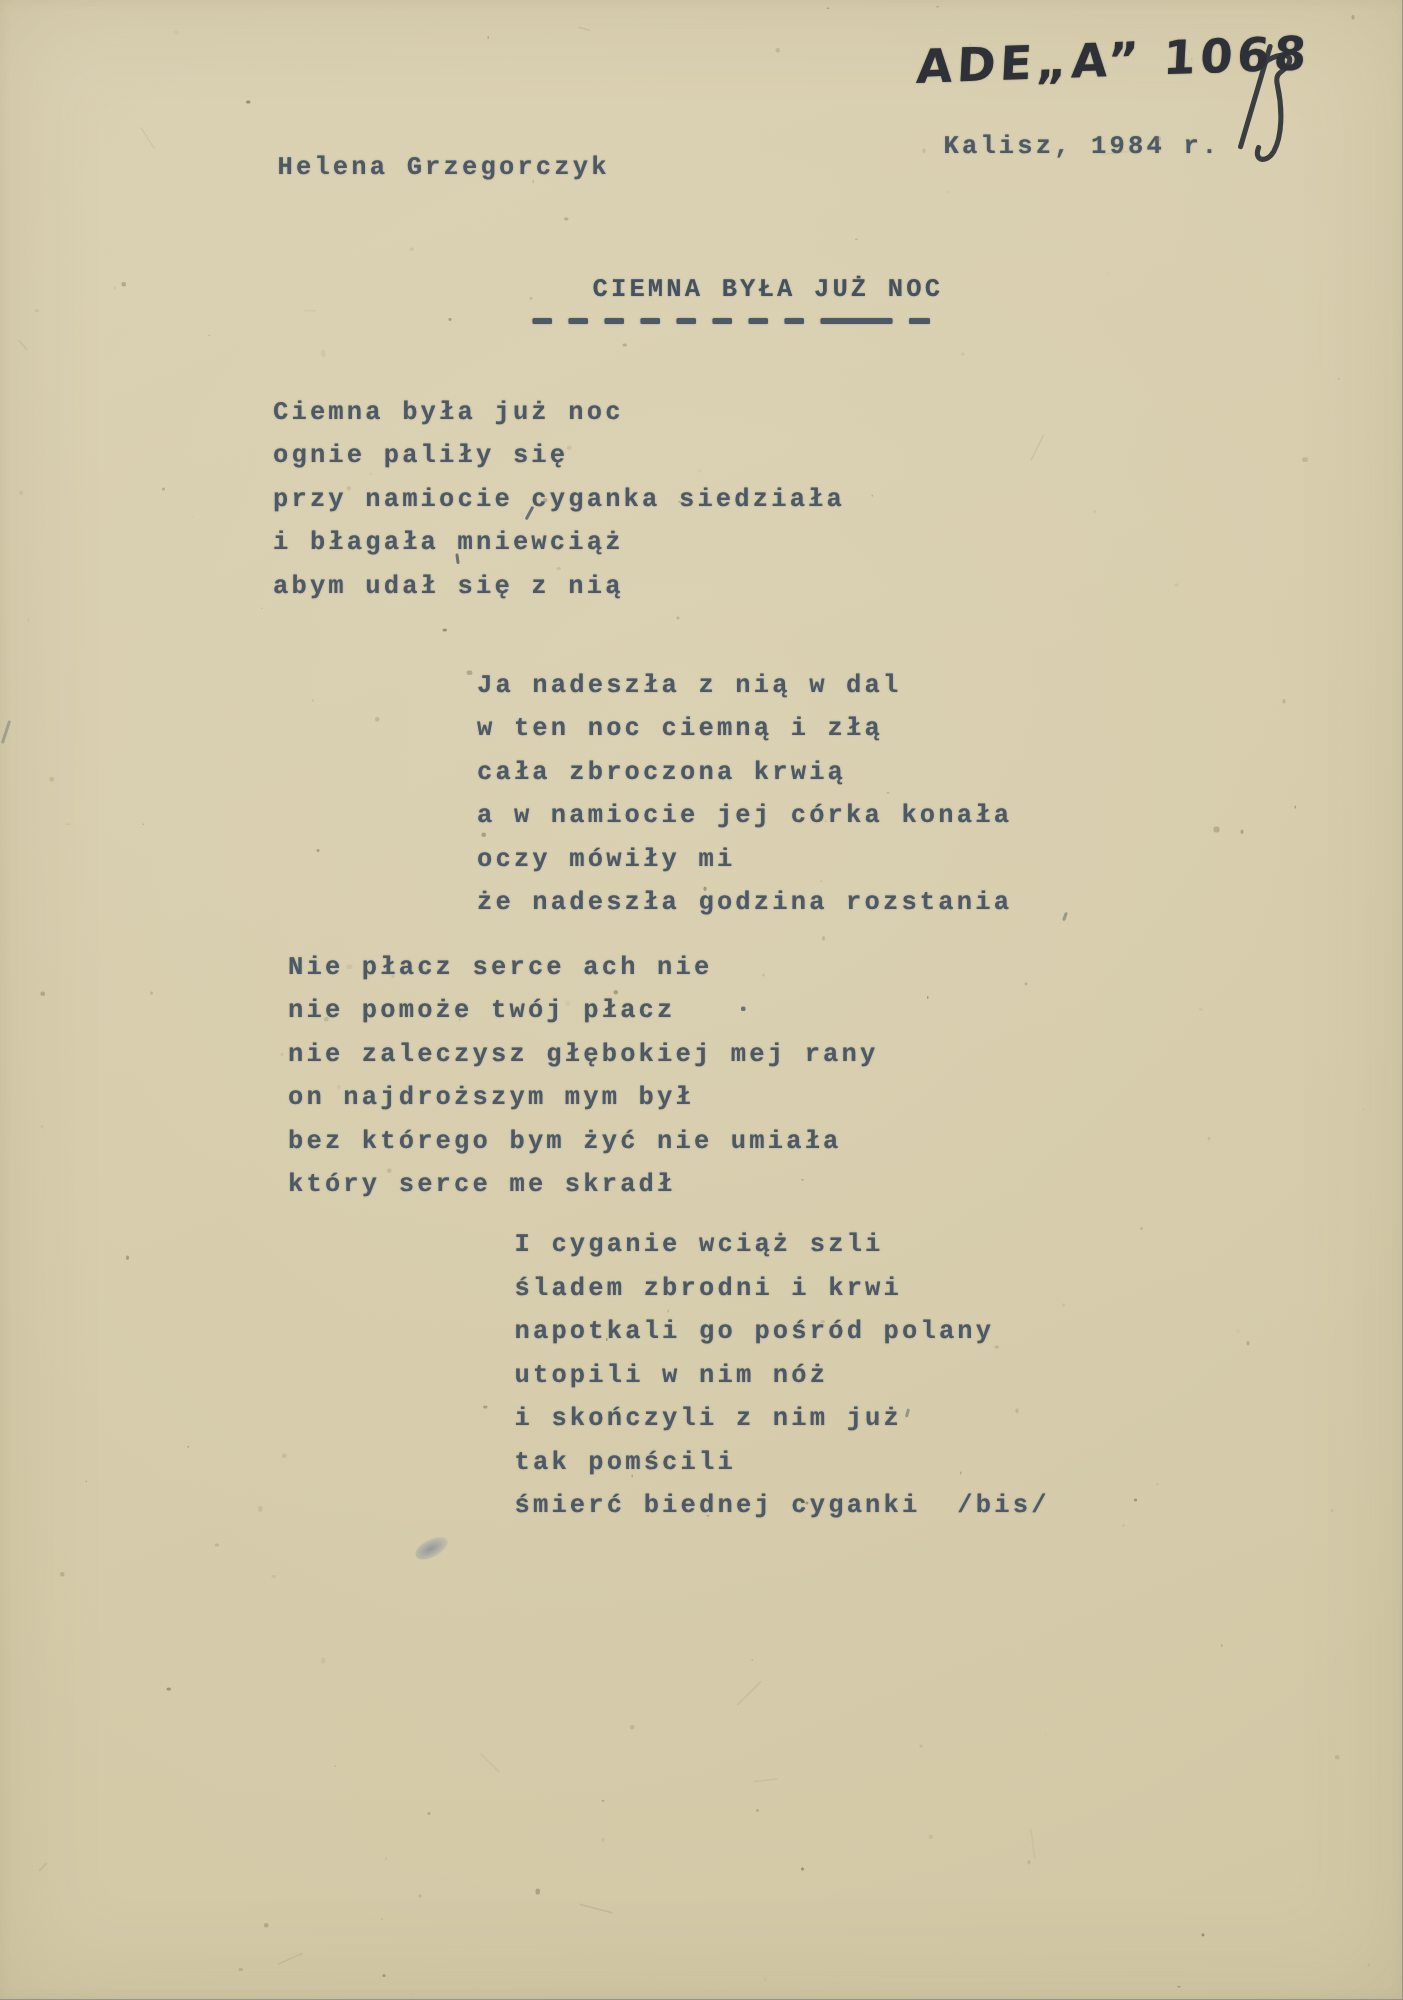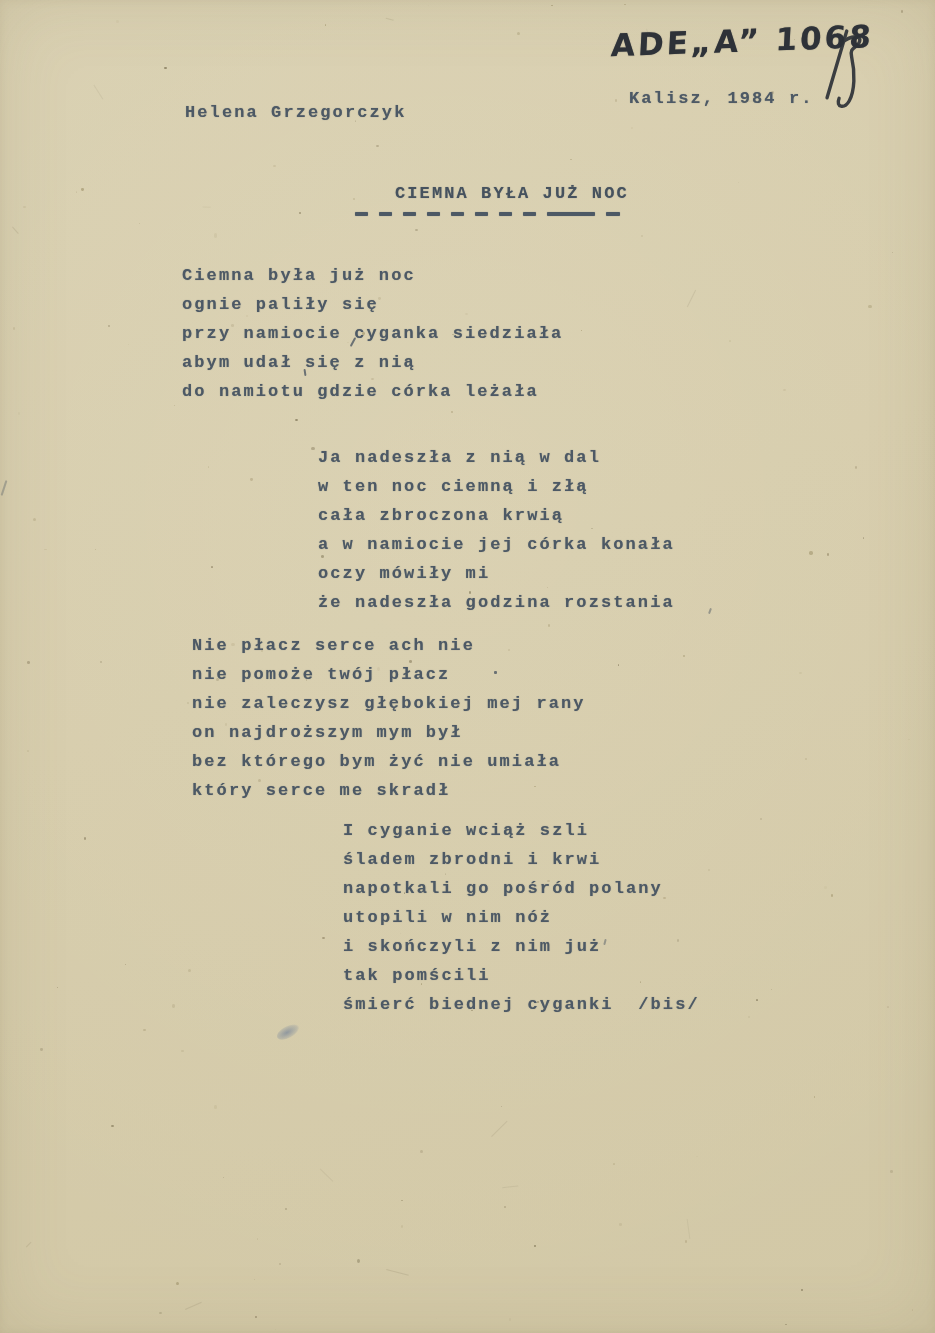--- a/index.html
+++ b/index.html
@@ -91,21 +91,21 @@
       <span class="dash" style="width: 13px;"></span>
       <span class="dash" style="width: 13px;"></span>
       <span class="dash" style="width: 13px;"></span>
       <span class="dash" style="width: 13px;"></span>
       <span class="dash" style="width: 13px;"></span>
       <span class="dash" style="width: 48px;"></span>
       <span class="dash" style="width: 14px;"></span>
     </div>
 
   <div id="poem">
-      <div class="stanza type" style="top: 261px; left: 182px;"><div class="poem-line">Ciemna była już noc</div><div class="poem-line">ognie paliły się</div><div class="poem-line">przy namiocie cyganka siedziała</div><div class="poem-line">abym udał się z nią</div><div class="poem-line">do namiotu gdzie córka leżała</div></div>
+      <div class="stanza type" style="top: 261px; left: 182px;"><div class="poem-line">Ciemna była już noc</div><div class="poem-line">ognie paliły się</div><div class="poem-line">przy namiocie cyganka siedziała</div><div class="poem-line">i błagała mniewciąż</div><div class="poem-line">abym udał się z nią</div></div>
       <div class="stanza type" style="top: 443px; left: 318px;"><div class="poem-line">Ja nadeszła z nią w dal</div><div class="poem-line">w ten noc ciemną i złą</div><div class="poem-line">cała zbroczona krwią</div><div class="poem-line">a w namiocie jej córka konała</div><div class="poem-line">oczy mówiły mi</div><div class="poem-line">że nadeszła godzina rozstania</div></div>
       <div class="stanza type" style="top: 631px; left: 192px;"><div class="poem-line">Nie płacz serce ach nie</div><div class="poem-line">nie pomoże twój płacz</div><div class="poem-line">nie zaleczysz głębokiej mej rany</div><div class="poem-line">on najdroższym mym był</div><div class="poem-line">bez którego bym żyć nie umiała</div><div class="poem-line">który serce me skradł</div></div>
       <div class="stanza type" style="top: 816px; left: 343px;"><div class="poem-line">I cyganie wciąż szli</div><div class="poem-line">śladem zbrodni i krwi</div><div class="poem-line">napotkali go pośród polany</div><div class="poem-line">utopili w nim nóż</div><div class="poem-line">i skończyli z nim już</div><div class="poem-line">tak pomścili</div><div class="poem-line">śmierć biednej cyganki  /bis/</div></div>
     </div>
 
   <div class="mark" style="left:352px;top:337px;width:2px;height:10px;transform:rotate(28deg);"></div>
   <div class="mark" style="left:304px;top:369px;width:2px;height:7px;transform:rotate(-8deg);"></div>
 
   <div class="mark" style="left:494px;top:671px;width:3px;height:3px;"></div>
   <div class="mark" style="left:709px;top:608px;width:2px;height:6px;transform:rotate(20deg);opacity:.6;"></div>

